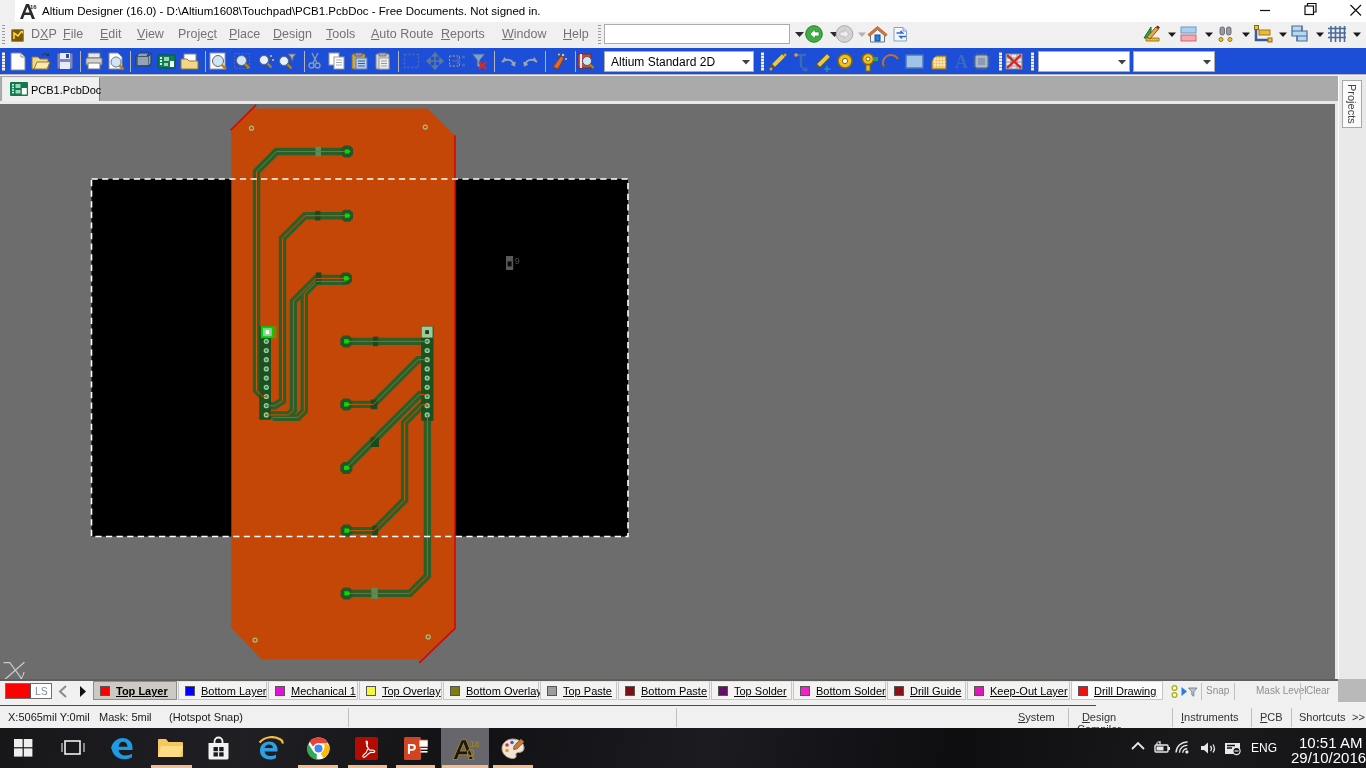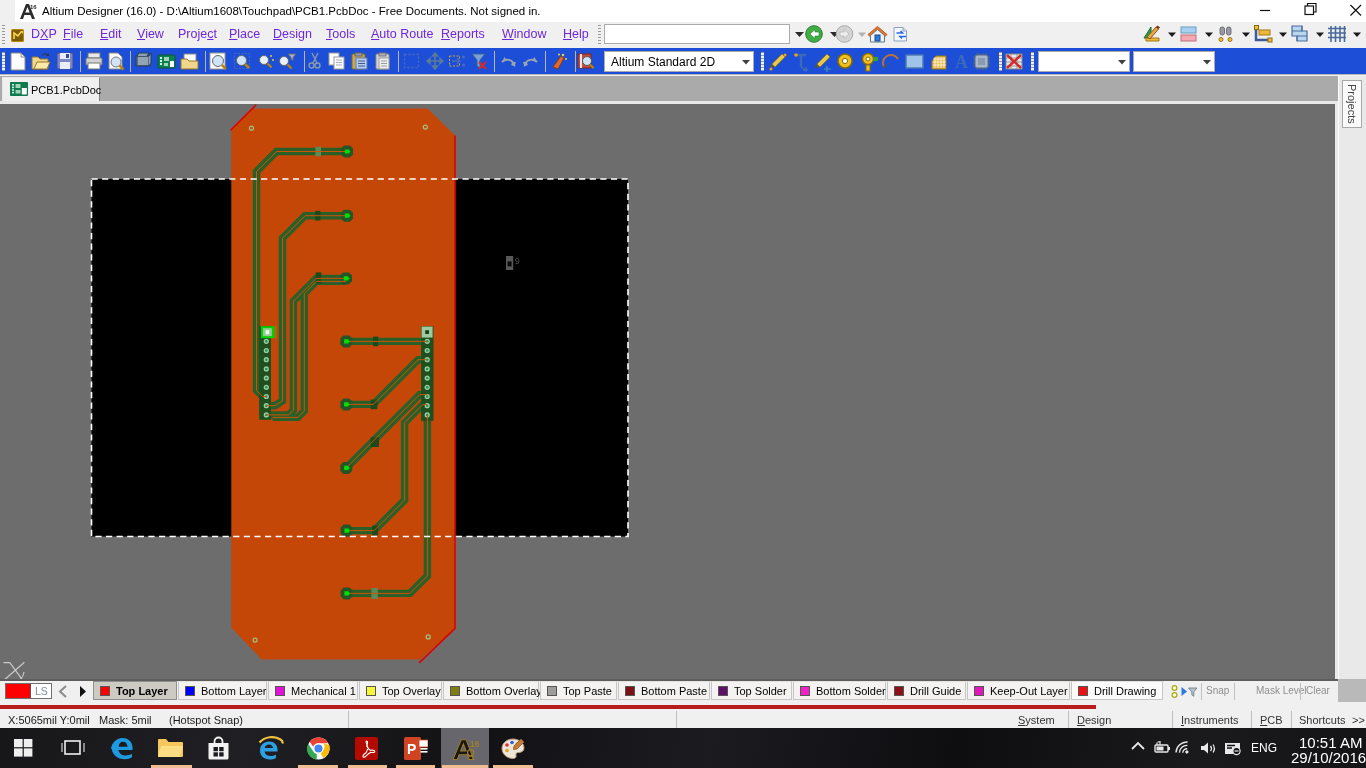--- a/index.html
+++ b/index.html
@@ -5,21 +5,21 @@
   html,body{margin:0;padding:0;width:1366px;height:768px;overflow:hidden;
     font-family:"Liberation Sans", sans-serif;}
   *{box-sizing:border-box;}
   .abs{position:absolute;}
   #page{position:relative;width:1366px;height:768px;background:#f0f0f0;}
   
   #titlebar{left:15px;top:0;width:1366px;height:22px;background:#ffffff;}
   #titletext{left:27px;top:5px;font-size:11.5px;color:#000;}
   
   #menubar{left:0;top:22px;width:1366px;height:26px;background:#f0f0f0;}
-  .mitem{position:absolute;top:5px;font-size:12.5px;color:#6d28d9;}
+  .mitem{position:absolute;top:5px;font-size:12.5px;color:#737373;}
   .mitem u{text-decoration:underline;}
   
   #toolbar{left:0;top:48px;width:1366px;height:27px;background:#1d4ed8;border-bottom:1px solid #b8b8b8;}
   .grip{position:absolute;top:4px;width:3px;height:19px;
     background:repeating-linear-gradient(180deg,#9a9a9a 0 1px,#f0f0f0 1px 3px);}
   .tsep{position:absolute;top:3px;width:1px;height:21px;background:#b4b4b4;}
   
   #tabstrip{left:0;top:76px;width:1338px;height:25px;background:#abaaab;}
   #doctab{position:absolute;left:2px;top:1px;width:98px;height:24px;background:#f0f0f0;
     border-left:1px solid #e8e8e8;border-top:1px solid #e8e8e8;border-right:1px solid #7f7f7f;}
@@ -30,24 +30,24 @@
   #projtab{position:absolute;left:3px;top:4px;width:20px;height:48px;background:#fbfbfb;border:1px solid #a8a8a8;}
   #projtab div{position:absolute;left:15px;top:3px;font-size:11px;color:#444;
     transform:rotate(90deg);transform-origin:0 0;white-space:nowrap;}
   
   #canvas{left:0;top:104px;width:1335px;height:577px;}
   
   #layerbar{left:0;top:679px;width:1366px;height:23px;background:#f0f0f0;border-top:2px solid #5f5e5a;}
   .ltab{position:absolute;top:0px;height:19px;background:#f4f3f2;border:1px solid #c6c6c6;
     border-top:1px solid #e2e2e2;font-size:11px;color:#000;white-space:nowrap;}
   .ltab .sq{position:absolute;left:6px;top:4px;width:10px;height:10px;border:1px solid #555;}
-  .ltab .lbl{position:absolute;left:22px;top:3px;}
+  .ltab .lbl{position:absolute;left:22px;top:3px;text-decoration:underline;}
   .graybtn{position:absolute;top:1px;height:19px;font-size:10px;color:#8f8f8f;}
   
-  #statusbar{left:0;top:705px;width:1096px;height:23px;background:#f0f0f0;border-top:4px solid #b91c1c;}
+  #statusbar{left:0;top:705px;width:1096px;height:23px;background:#f0f0f0;border-top:1px solid #b91c1c;text-align:center;}
   .sbit{position:absolute;top:5px;font-size:11px;color:#1a1a1a;}
   .sbr{position:absolute;top:5px;font-size:11px;color:#333;}
   .sbsep{position:absolute;top:2px;width:1px;height:19px;background:#c0c0c0;}
   
   #taskbar{left:0;top:728px;width:1366px;height:40px;background:linear-gradient(100deg,#17171a 0%,#202024 18%,#121215 34%,#1b1b20 52%,#0e0e11 70%,#1a191c 88%,#141316 100%);}
   .tbline{position:absolute;bottom:0;height:3px;background:#f0bc92;}
   .trtxt{position:absolute;color:#fff;font-size:15px;}
 </style>
 </head>
 <body>

